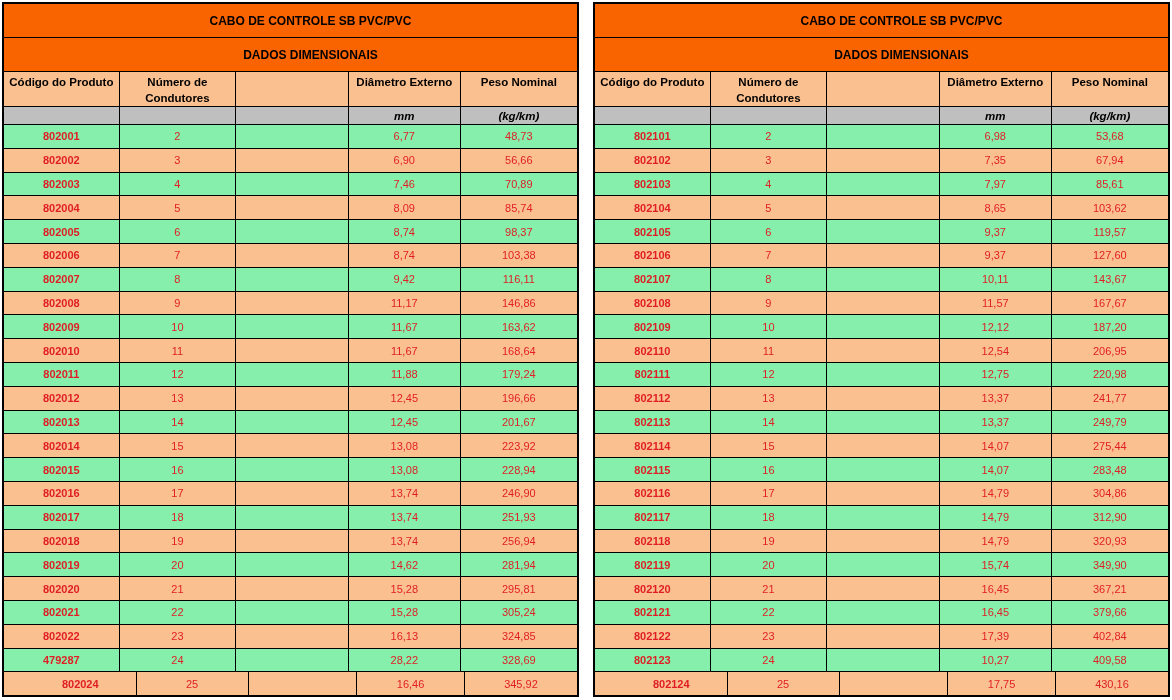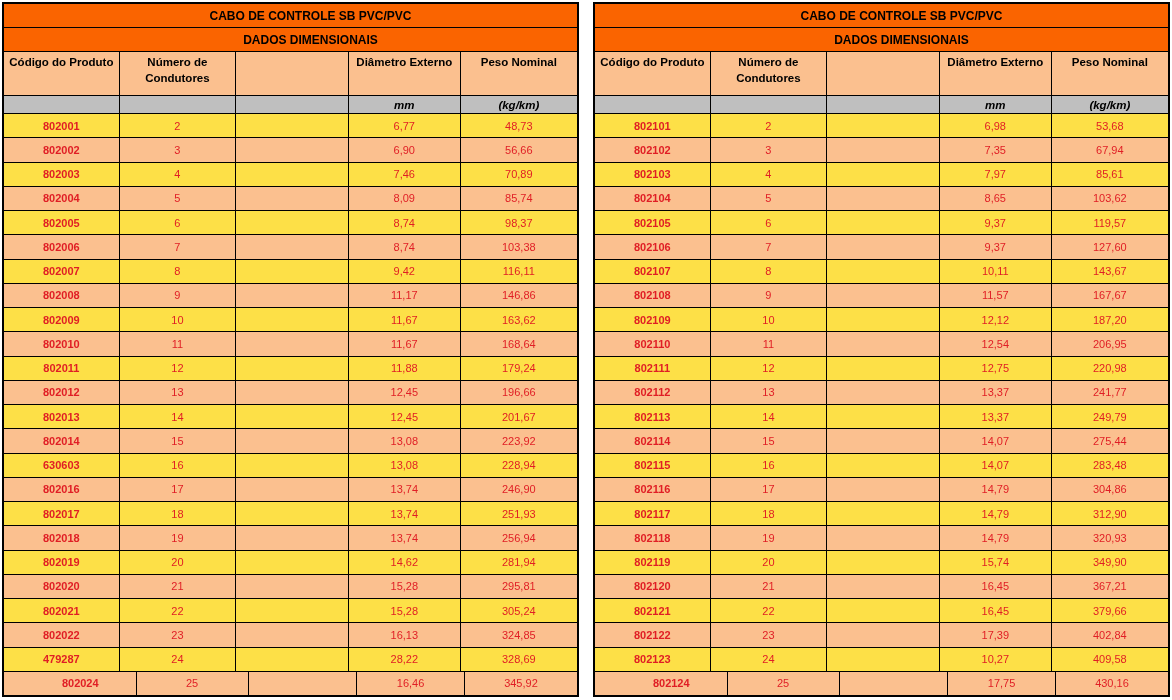--- a/index.html
+++ b/index.html
@@ -20,40 +20,40 @@
   }
   .tables-row{display:flex;gap:14px;align-items:flex-start;}
   .tbl{
     width:577px;height:695px;
     border:2px solid var(--border);
     background:#ffffff;
     display:flex;flex-direction:column;
   }
   .trow{flex:0 0 auto;border-bottom:1px solid var(--border);}
   .trow.title{
-    height:24px;background:var(--title-bg);
+    height:34px;background:var(--title-bg);
     display:flex;align-items:center;justify-content:center;
     font-weight:bold;font-size:12px;color:#000;padding-left:40px;
   }
   .grid{display:grid;grid-template-columns:20.2% 20.3% 19.7% 19.5% auto;}
   .cell{
     border-right:1px solid var(--border);
     display:flex;align-items:center;justify-content:center;
     text-align:center;overflow:hidden;
   }
   .cell:last-child{border-right:none;}
-  .trow.cols{height:44px;background:var(--header-bg);}
+  .trow.cols{height:35px;background:var(--header-bg);}
   .trow.cols .cell{
     align-items:flex-start;padding-top:3px;
     font-weight:bold;font-size:11.5px;color:#000;line-height:1.35;
   }
   .trow.units{height:18px;background:var(--units-bg);font-style:italic;}
   .trow.units .cell{font-weight:bold;font-size:11.5px;color:#000;}
   .tbody{flex:1 1 auto;display:flex;flex-direction:column;}
-  .trow.data{flex:1 1 auto;background:#fde047;}
+  .trow.data{flex:1 1 auto;background:#86efac;}
   .trow.data:last-child{border-bottom:none;padding-left:21px;}
   .trow.data.alt{background:var(--stripe-bg);}
   .trow.data .cell{font-size:11px;color:var(--text-red);}
   .trow.data .cell.code{font-weight:bold;}
   .hdr-label{white-space:pre-line;padding:0 4px;}
 </style>
 </head>
 <body>
 
 <div id="tables-root" class="tables-row">
@@ -195,21 +195,21 @@
 
   <div class="trow data grid alt">
     <div class="cell code">802014</div>
     <div class="cell">15</div>
     <div class="cell"></div>
     <div class="cell">13,08</div>
     <div class="cell">223,92</div>
   </div>
 
   <div class="trow data grid">
-    <div class="cell code">630603</div>
+    <div class="cell code">802015</div>
     <div class="cell">16</div>
     <div class="cell"></div>
     <div class="cell">13,08</div>
     <div class="cell">228,94</div>
   </div>
 
   <div class="trow data grid alt">
     <div class="cell code">802016</div>
     <div class="cell">17</div>
     <div class="cell"></div>

